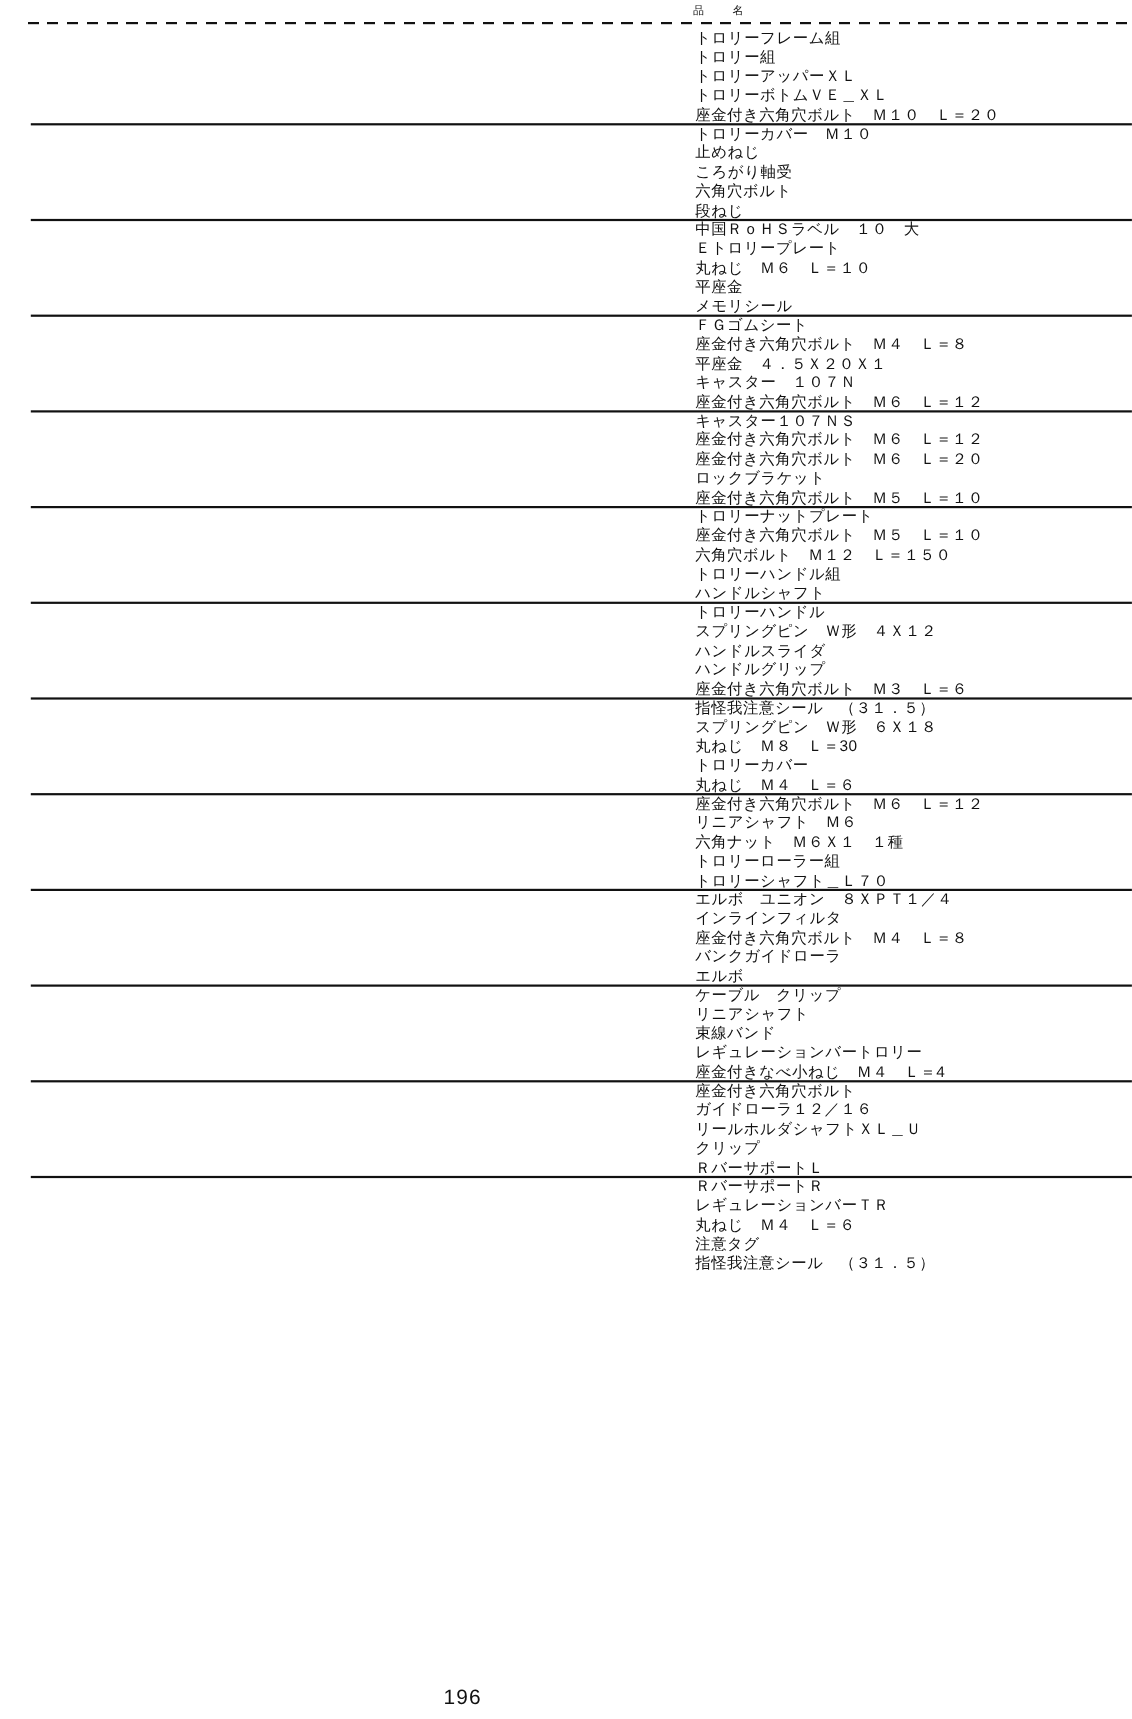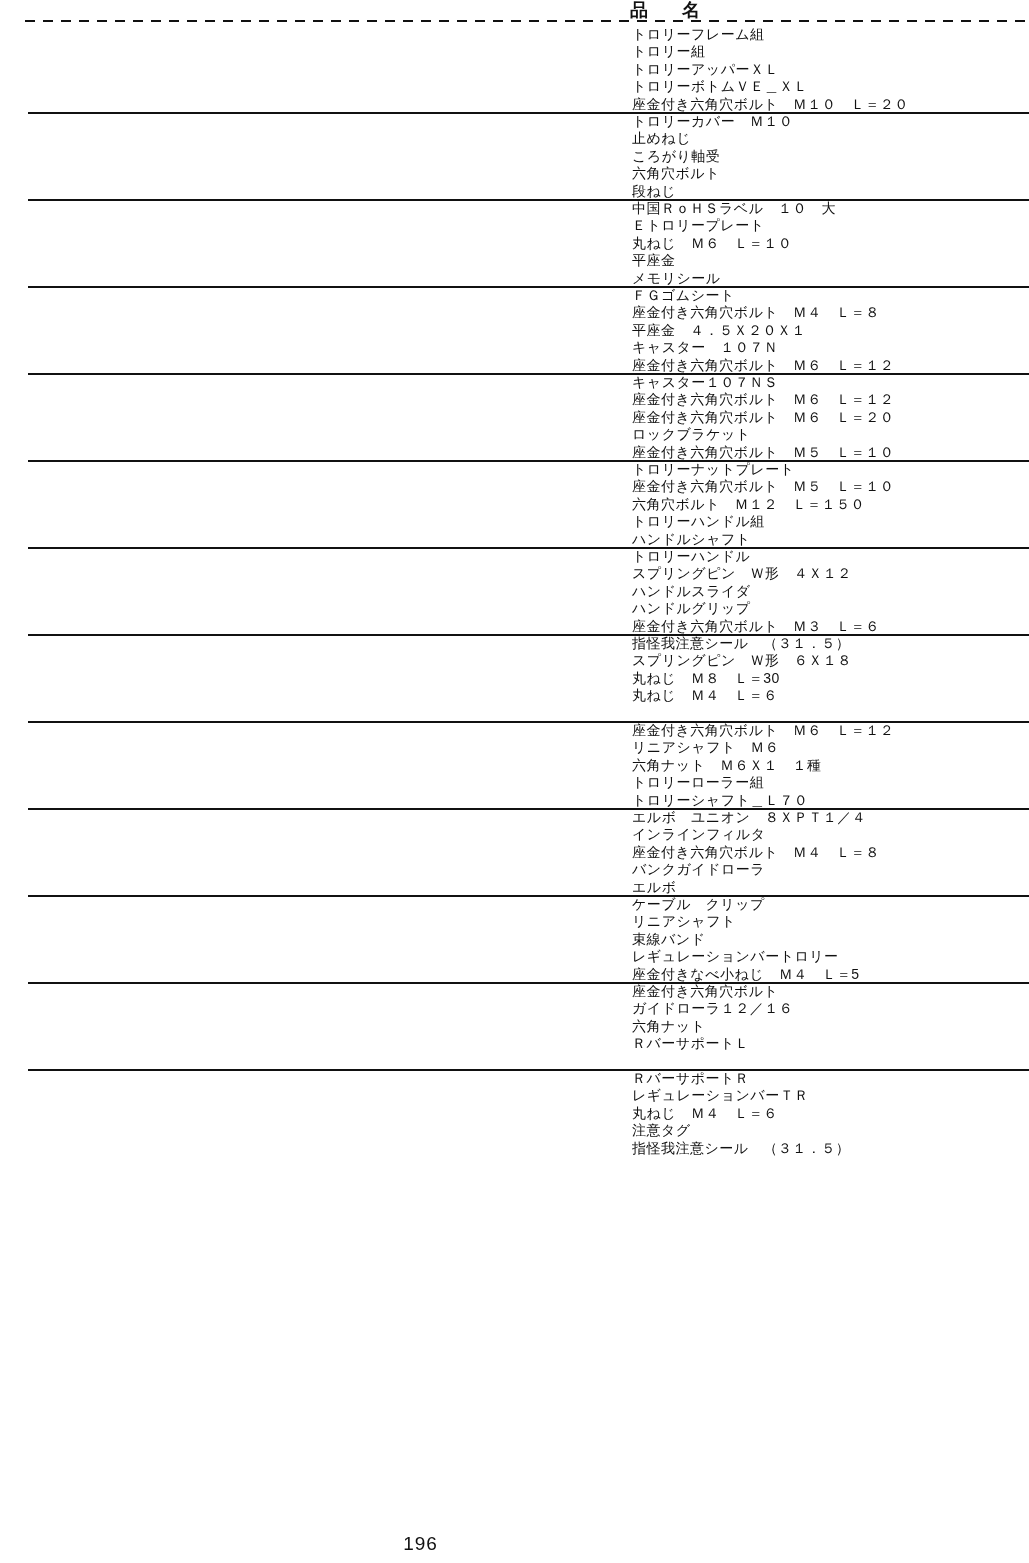--- a/index.html
+++ b/index.html
@@ -12,25 +12,24 @@
     width: 1029px;
     height: 1563px;
     font-family: "Liberation Sans", "DejaVu Sans", sans-serif;
     color: #111111;
     overflow: hidden;
   }
   .col-header {
     position: absolute;
     top: 2px;
     left: 630px;
-    font-size: 18px;
+    font-size: 10px;
     line-height: 17px;
     letter-spacing: 8px;
     white-space: pre;
-    font-weight: bold;
   }
   .dashed-rule {
     position: absolute;
     top: 20px;
     left: 25px;
     right: 0;
     height: 2px;
     background: repeating-linear-gradient(
       to right,
       #111 0px, #111 10px,
@@ -136,20 +135,21 @@
       <div class="part-row">スプリングピン　Ｗ形　４Ｘ１２</div>
       <div class="part-row">ハンドルスライダ</div>
       <div class="part-row">ハンドルグリップ</div>
       <div class="part-row">座金付き六角穴ボルト　Ｍ３　Ｌ＝６</div>
       <div class="rule"></div>
     </div>
     <div class="group">
       <div class="part-row">指怪我注意シール　（３１．５）</div>
       <div class="part-row">スプリングピン　Ｗ形　６Ｘ１８</div>
       <div class="part-row">丸ねじ　Ｍ８　Ｌ＝30</div>
+      <div class="part-row">トロリーカバー</div>
       <div class="part-row">丸ねじ　Ｍ４　Ｌ＝６</div>
       <div class="rule"></div>
     </div>
     <div class="group">
       <div class="part-row">座金付き六角穴ボルト　Ｍ６　Ｌ＝１２</div>
       <div class="part-row">リニアシャフト　Ｍ６</div>
       <div class="part-row">六角ナット　Ｍ６Ｘ１　１種</div>
       <div class="part-row">トロリーローラー組</div>
       <div class="part-row">トロリーシャフト＿Ｌ７０</div>
       <div class="rule"></div>
@@ -160,27 +160,28 @@
       <div class="part-row">座金付き六角穴ボルト　Ｍ４　Ｌ＝８</div>
       <div class="part-row">バンクガイドローラ</div>
       <div class="part-row">エルボ</div>
       <div class="rule"></div>
     </div>
     <div class="group">
       <div class="part-row">ケーブル　クリップ</div>
       <div class="part-row">リニアシャフト</div>
       <div class="part-row">束線バンド</div>
       <div class="part-row">レギュレーションバートロリー</div>
-      <div class="part-row">座金付きなべ小ねじ　Ｍ４　Ｌ＝5</div>
+      <div class="part-row">座金付きなべ小ねじ　Ｍ４　Ｌ＝4</div>
       <div class="rule"></div>
     </div>
     <div class="group">
       <div class="part-row">座金付き六角穴ボルト</div>
       <div class="part-row">ガイドローラ１２／１６</div>
-      <div class="part-row">六角ナット</div>
+      <div class="part-row">リールホルダシャフトＸＬ＿Ｕ</div>
+      <div class="part-row">クリップ</div>
       <div class="part-row">ＲバーサポートＬ</div>
       <div class="rule"></div>
     </div>
     <div class="group">
       <div class="part-row">ＲバーサポートＲ</div>
       <div class="part-row">レギュレーションバーＴＲ</div>
       <div class="part-row">丸ねじ　Ｍ４　Ｌ＝６</div>
       <div class="part-row">注意タグ</div>
       <div class="part-row">指怪我注意シール　（３１．５）</div>
     </div>

